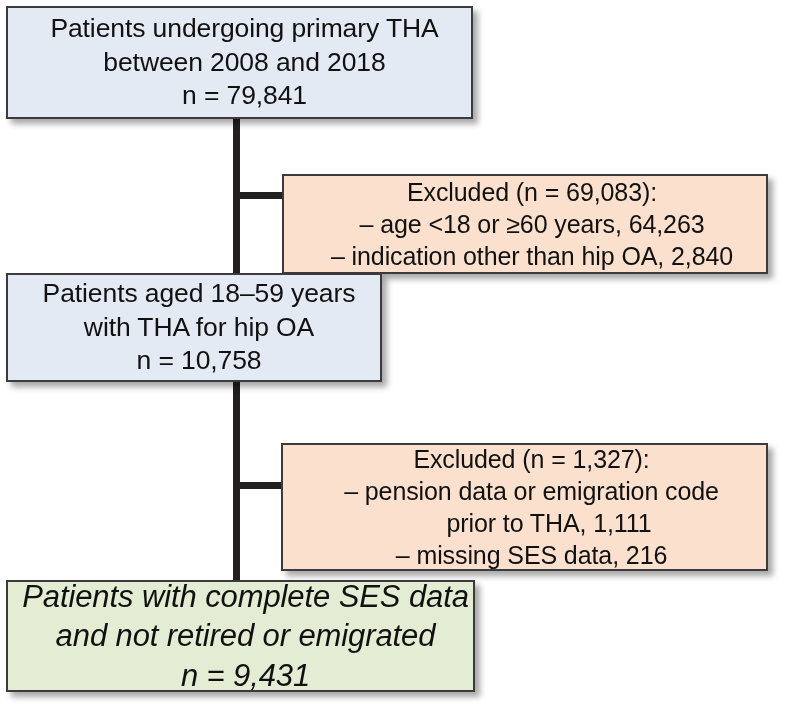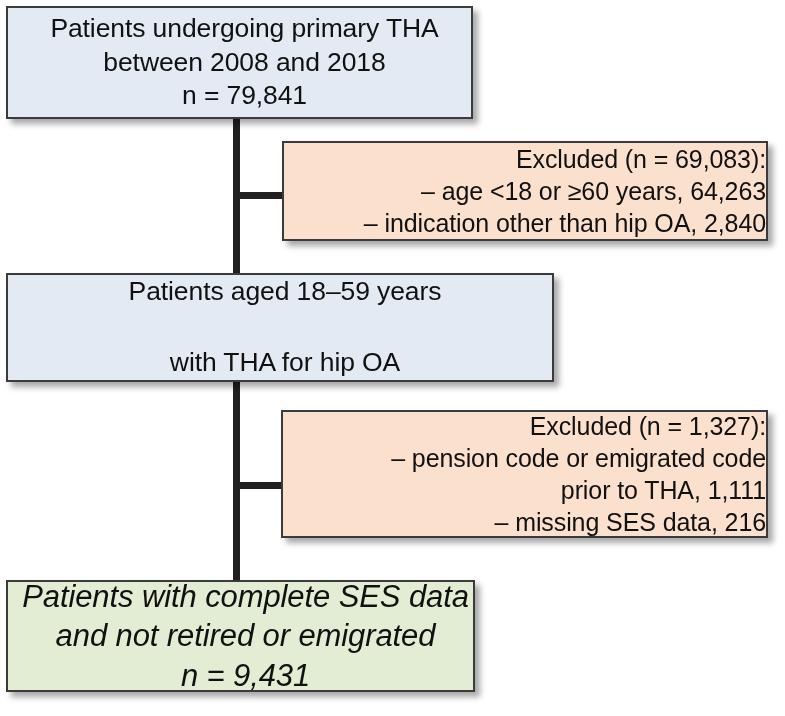--- a/index.html
+++ b/index.html
@@ -42,21 +42,21 @@
     border: 2px solid #3b3a3c;
     z-index: 2;
     box-shadow: 5px 5px 6px rgba(0,0,0,0.34);
     display: flex;
     flex-direction: column;
     justify-content: center;
     color: #111111;
     line-height: 1.28;
   }
   .node.center { align-items: center; text-align: center; padding-left: 10px; }
-  .node.left   { align-items: flex-end; text-align: left; }
+  .node.left   { align-items: center; text-align: left; margin-top: 33px; }
 
   .main {
     background: #e4eaf4;
     font-size: 26.5px;
     letter-spacing: -0.1px;
   }
   .final {
     background: #e3edd4;
     font-size: 31px;
     letter-spacing: -0.1px;
@@ -65,21 +65,21 @@
   .excl {
     background: #fbe0ce;
     font-size: 25px;
     letter-spacing: -0.1px;
   }
   .excl .line { padding-left: 14px; white-space: pre; }
   .excl .line.indent { padding-left: 49px; }
 
   #box-primary   { left: 6px;   top: 6px;   width: 467px; height: 113px; }
   #box-excluded1 { left: 282px; top: 141px; width: 486px; height: 100px; }
-  #box-aged      { left: 6px;   top: 273px; width: 548px; height: 109px; justify-content: space-between; }
+  #box-aged      { left: 6px;   top: 273px; width: 376px; height: 109px; }
   #box-excluded2 { left: 281px; top: 410px; width: 487px; height: 128px; }
   #box-final     { left: 6px;   top: 580px; width: 469px; height: 112px; }
 
   .node .line { display: block; }
 </style>
 </head>
 <body>
 
 <div id="flowchart">
 
@@ -96,25 +96,26 @@
 
   <div class="node excl left" id="box-excluded1">
     <span class="line">Excluded (n = 69,083):</span>
     <span class="line">– age &lt;18 or ≥60 years, 64,263</span>
     <span class="line">– indication other than hip OA, 2,840</span>
   </div>
 
   <div class="node main center" id="box-aged">
     <span class="line">Patients aged 18–59 years</span>
     <span class="line">with THA for hip OA</span>
+    <span class="line">n = 10,758</span>
   </div>
 
   <div class="node excl left" id="box-excluded2">
     <span class="line">Excluded (n = 1,327):</span>
-    <span class="line">– pension code or emigrated code</span>
+    <span class="line">– pension data or emigration code</span>
     <span class="line indent">prior to THA, 1,111</span>
     <span class="line">– missing SES data, 216</span>
   </div>
 
   <div class="node final center" id="box-final">
     <span class="line">Patients with complete SES data</span>
     <span class="line">and not retired or emigrated</span>
     <span class="line">n = 9,431</span>
   </div>
 

